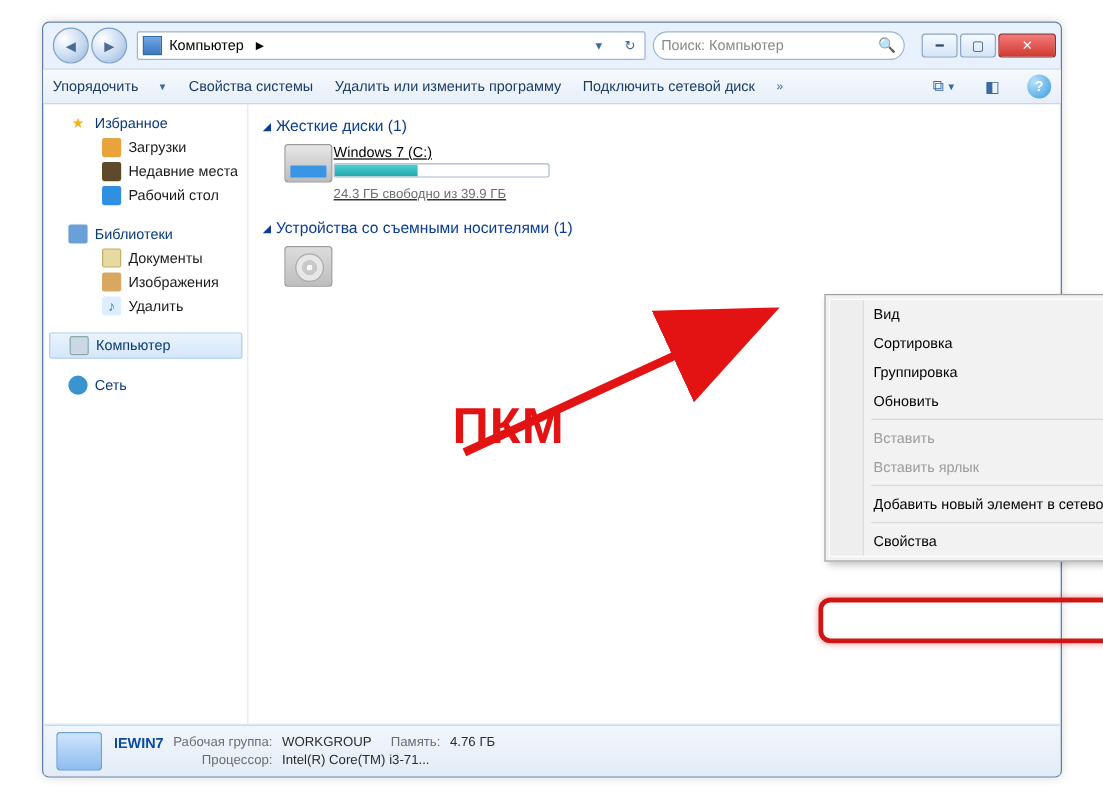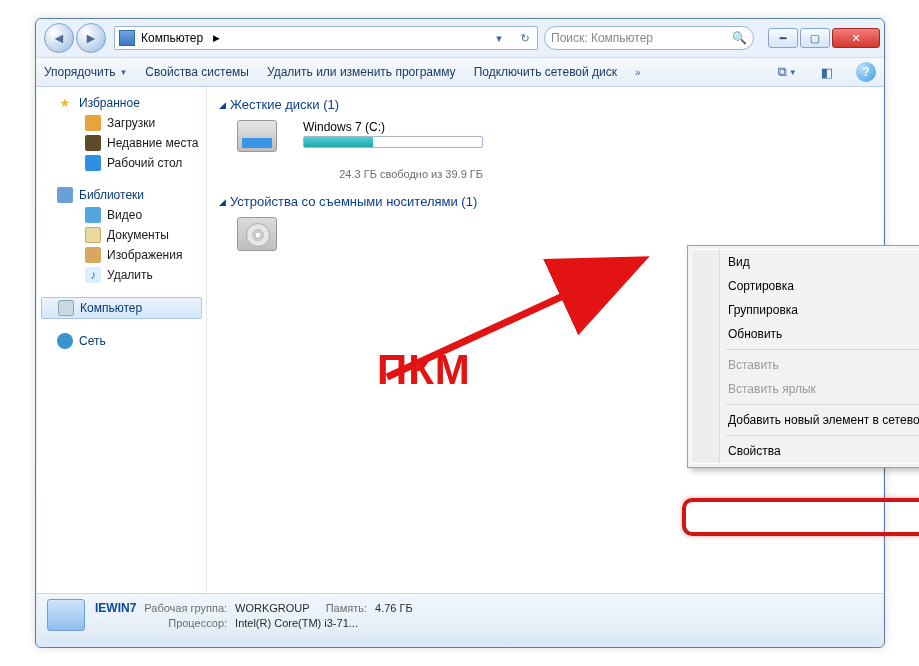--- a/index.html
+++ b/index.html
@@ -79,21 +79,21 @@
   
   .toolbar {
     height:30px;
     background:linear-gradient(#f6fafe,#e6eef8);
     border-top:1px solid #cdddee; border-bottom:1px solid #c0d2e6;
     display:flex; align-items:center;
     padding: 0 8px;
     gap:18px;
   }
   .toolbar .tbtn {
-    color:#1a3c66; display:flex; align-items:center; gap:4px;
+    color:#1a3c66; display:flex; align-items:center; gap:16px;
     font-size:12px;
   }
   .tbtn .tri { font-size:8px; color:#3a6aa0; }
   .toolbar .chev { color:#3a6aa0; font-size:10px; }
   .toolbar-spacer { flex:1; }
   .tool-icon {
     width:22px; height:22px;
     display:flex; align-items:center; justify-content:center;
     color:#3a6aa0; font-size:13px;
   }
@@ -147,57 +147,58 @@
   .content {
     flex:1; padding:8px 12px; position:relative;
   }
   .section-head {
     display:flex; align-items:center; gap:4px;
     color:#0a3d91; font-size:13px;
     margin-top:2px;
   }
   .section-head .arw { font-size:9px; }
   .drive {
-    display:flex; align-items:flex-start; gap:26px;
+    display:flex; align-items:flex-start; gap:1px;
     margin:8px 0 14px 18px;
+    text-decoration:underline;
   }
   .drive-icon {
     width:40px; height:32px;
     background:linear-gradient(#e6e6e6,#bcbcbc);
     border:1px solid #999; border-radius:3px;
     position:relative;
   }
   .drive-icon::after{
     content:""; position:absolute; left:4px; right:4px; bottom:3px; height:10px;
     background:#3b95e6; border-radius:1px;
   }
   .drive-meta { display:flex; flex-direction:column; }
   .drive-title { color:#000; margin-bottom:2px; }
   .drive-bar {
     width:180px; height:12px;
     border:1px solid #a7b6c7; border-radius:2px;
     background:#fff; overflow:hidden;
   }
   .drive-bar .fill { height:100%; background:linear-gradient(#4cd1d6,#23a6ab); }
-  .drive-free { color:#6d6d6d; font-size:11px; margin-top:20px;text-align:right; }
+  .drive-free { color:#6d6d6d; font-size:11px; margin-top:8px; }
   .cd-icon {
     width:40px; height:34px;
     background:linear-gradient(#dcdcdc,#bebebe);
     border:1px solid #999; border-radius:3px;
     position:relative;
   }
   .cd-icon::after{
     content:""; position:absolute; left:8px; top:5px; width:22px; height:22px;
     border-radius:50%;
     background:radial-gradient(circle,#fff 15%,#c9c9c9 16% 40%,#e7e7e7 41% 100%);
     border:1px solid #aaa;
   }
   
   .anno-text {
-    position:absolute; left:170px; top:259px;
+    position:absolute; left:170px; top:244px;
     color:#e31313; font-size:42px; font-weight:900;
     letter-spacing:1px;
   }
   .anno-arrow-svg { position:absolute; left:0; top:0; pointer-events:none; }
   
   .ctx {
     position:absolute; left:480px; top:158px;
     width:370px;
     background:#f2f2f2; border:1px solid #a0a0a0;
     box-shadow:3px 3px 6px rgba(0,0,0,.25);
@@ -221,21 +222,21 @@
   }
   .ctx-highlight {
     position:absolute; left:-6px; right:-6px;
     top:252px; height:38px;
     border:4px solid #d11515; border-radius:10px;
     pointer-events:none;
     box-shadow:0 0 5px rgba(209,21,21,.4);
   }
   
   .statusbar {
-    position:absolute; left:1px; right:1px; bottom:12px; height:42px;
+    position:absolute; left:1px; right:1px; bottom:1px; height:42px;
     background:linear-gradient(#f1f6fc,#e3ecf6);
     border-top:1px solid #cbd9ea;
     display:flex; align-items:center;
     padding:0 10px; gap:10px;
     font-size:11px; color:#4a4a4a;
   }
   .statusbar .pc-big {
     width:38px; height:32px;
     background:linear-gradient(#cfe5fb,#8fbdf0);
     border:1px solid #6fa0d4; border-radius:3px;
@@ -332,24 +333,20 @@
         </div>
         <div class="side-item child">
           <span class="ico ico-desktop"></span>
           <span>Рабочий стол</span>
         </div>
       </div>
       <div class="side-group">
         <div class="side-item">
           <span class="ico ico-lib"></span>
           <span>Библиотеки</span>
-        </div>
-        <div class="side-item child">
-          <span class="ico ico-video"></span>
-          <span>Видео</span>
         </div>
         <div class="side-item child">
           <span class="ico ico-doc"></span>
           <span>Документы</span>
         </div>
         <div class="side-item child">
           <span class="ico ico-img"></span>
           <span>Изображения</span>
         </div>
         <div class="side-item child">

